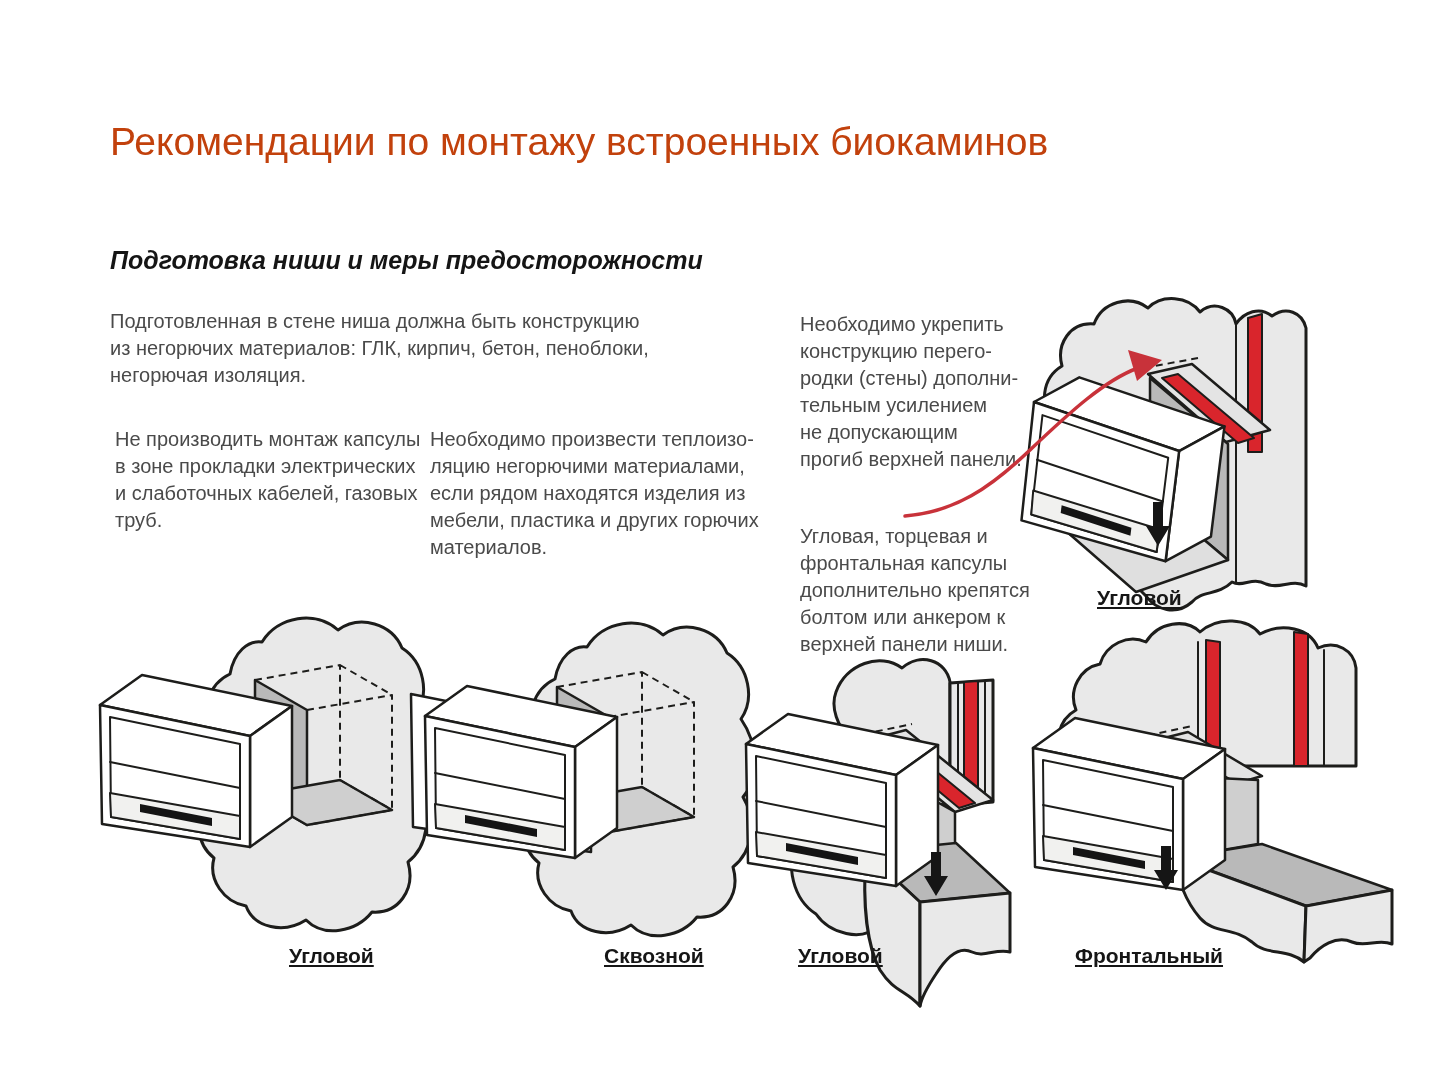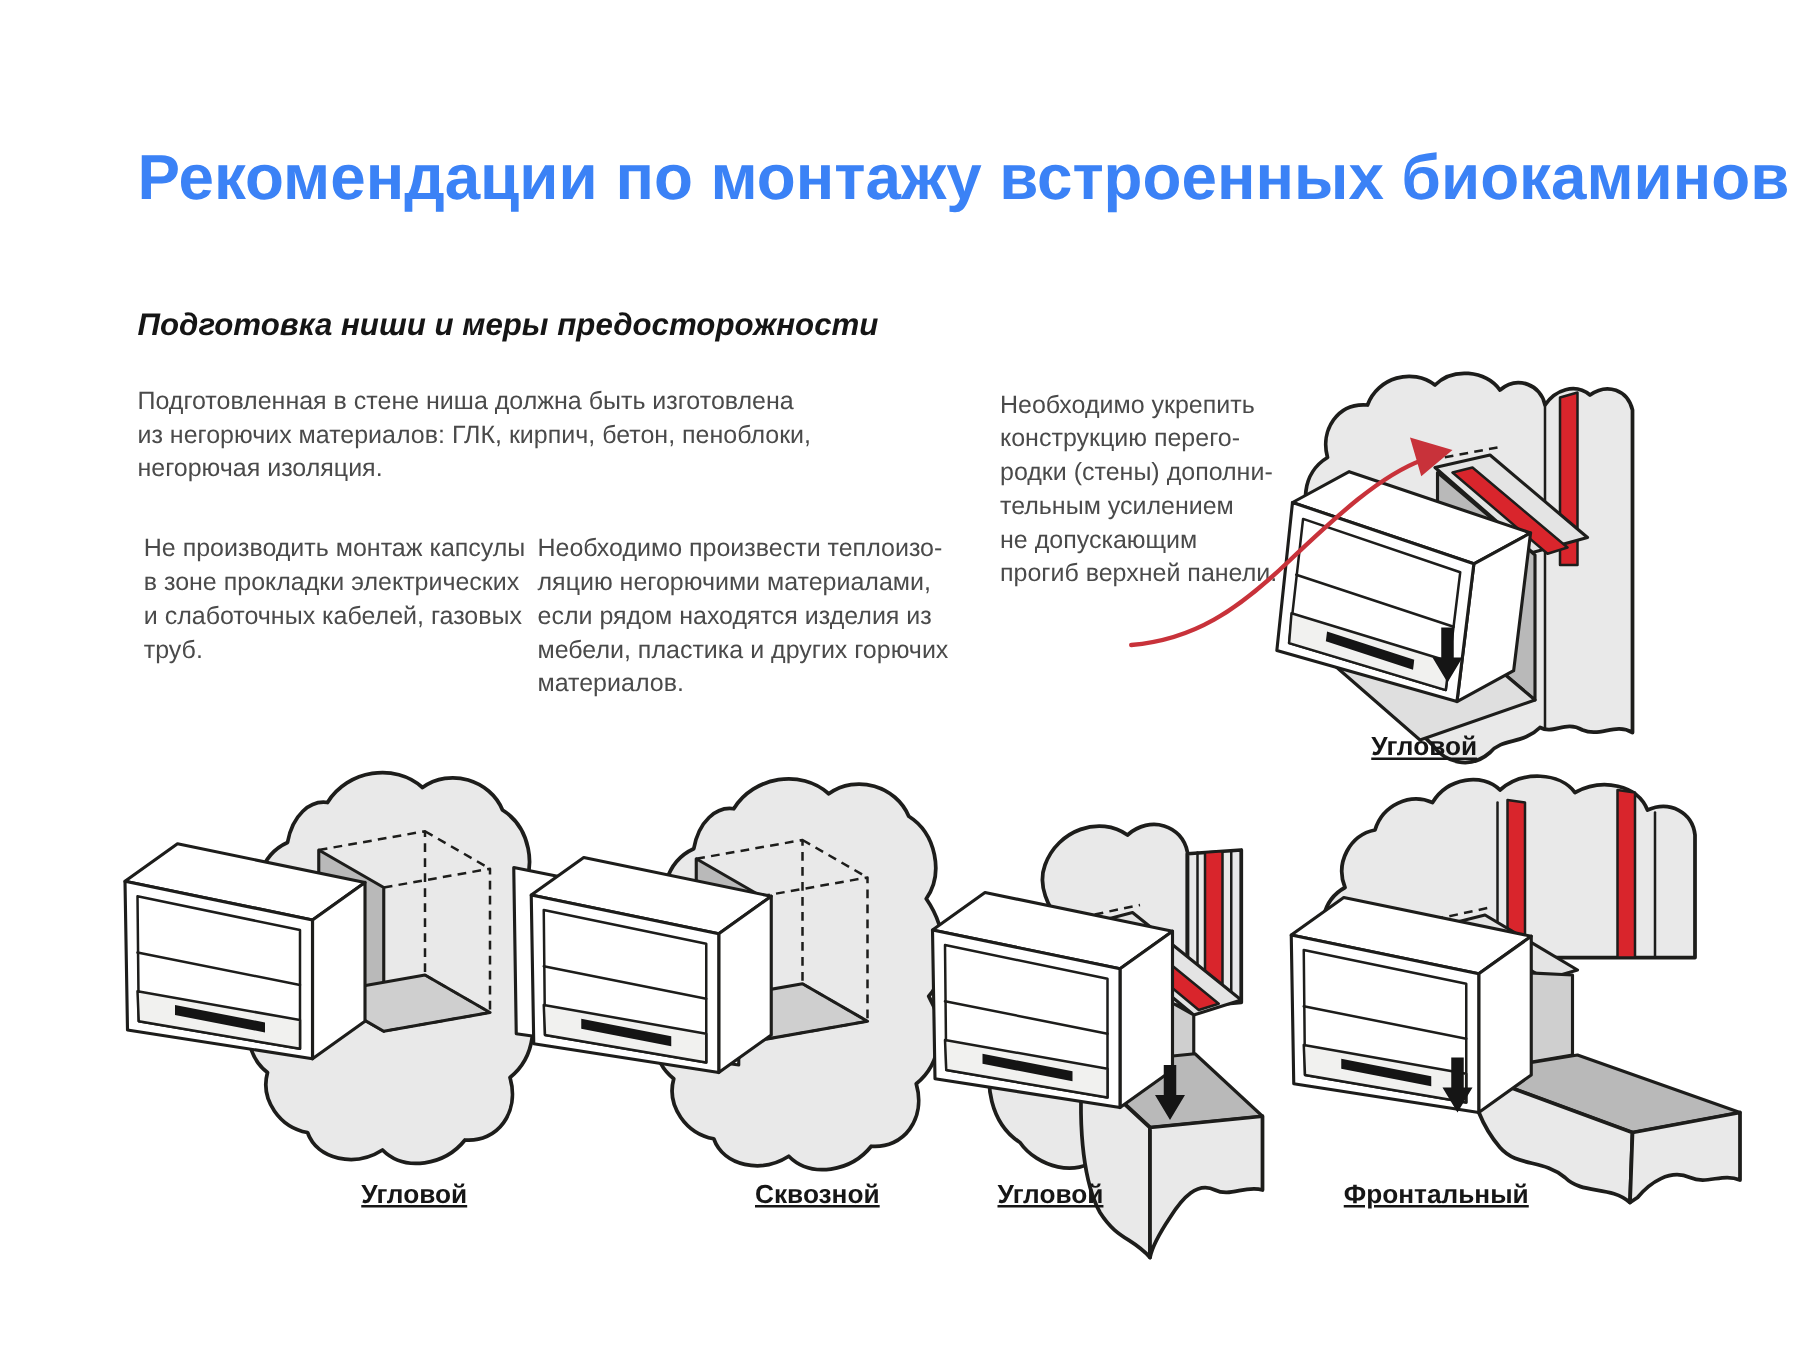--- a/index.html
+++ b/index.html
@@ -1,20 +1,20 @@
 <!DOCTYPE html>
 <html style="--red: #d9252c; --red-arrow: #c8323a; --line: #1d1d1b; --body: #4a4a4a;"><head>
 <meta charset="utf-8">
 <style>
   :root{ --red:#d9252c; --red-arrow:#c8323a; --line:#1d1d1b; --body:#4a4a4a; }
   html,body{margin:0;padding:0;background:#fff;}
   .page{position:relative;width:1440px;height:1080px;background:#fff;overflow:hidden;
         font-family:"Liberation Sans","DejaVu Sans",sans-serif;}
-  .title{position:absolute;left:110px;top:116px;margin:0;font-size:51px;line-height:52px;
-         font-weight:700;color:#3b82f6;letter-spacing:0;white-space:nowrap;}
+  .title{position:absolute;left:110px;top:116px;margin:0;font-size:39px;line-height:52px;
+         font-weight:400;color:#c2410c;letter-spacing:0;white-space:nowrap;}
   .section-heading{position:absolute;left:110px;top:246px;margin:0;font-size:25px;
          font-weight:bold;color:#151515;white-space:nowrap;font-style:italic;}
   .note{position:absolute;margin:0;font-size:20px;line-height:27px;color:var(--body);
         white-space:pre-line;}
   .dlabel{position:absolute;font-size:21px;font-weight:bold;color:#161616;white-space:nowrap;text-decoration:underline;}
   svg.canvas{position:absolute;left:0;top:0;}
   .ln{stroke:var(--line);stroke-width:2.5;stroke-linejoin:round;stroke-linecap:round;}
   .s3{stroke-width:3;}
   .s2{stroke-width:2;}
   .dash{fill:none;stroke:var(--line);stroke-width:2;stroke-dasharray:7 5;stroke-linejoin:round;}
@@ -27,38 +27,43 @@
   .redf{fill:var(--red);}
 </style>
 </head>
 <body>
 
 <div class="page">
 
   <h1 class="title">Рекомендации по монтажу встроенных биокаминов</h1>
   <h2 class="section-heading">Подготовка ниши и меры предосторожности</h2>
 
-  <p class="note" style="left:110px;top:308px">Подготовленная в стене ниша должна быть изготовлена
+  <p class="note" style="left:110px;top:308px">Подготовленная в стене ниша должна быть конструкцию
 из негорючих материалов: ГЛК, кирпич, бетон, пеноблоки,
 негорючая изоляция.</p>
   <p class="note" style="left:430px;top:426px">Необходимо произвести теплоизо-
 ляцию негорючими материалами,
 если рядом находятся изделия из
 мебели, пластика и других горючих
 материалов.</p>
   <p class="note" style="left:115px;top:426px">Не производить монтаж капсулы
 в зоне прокладки электрических
 и слаботочных кабелей, газовых
 труб.</p>
   <p class="note" style="left:800px;top:311px">Необходимо укрепить
 конструкцию перего-
 родки (стены) дополни-
 тельным усилением
 не допускающим
 прогиб верхней панели.</p>
+  <p class="note" style="left:800px;top:523px">Угловая, торцевая и
+фронтальная капсулы
+дополнительно крепятся
+болтом или анкером к
+верхней панели ниши.</p>
 
   <svg class="canvas" width="1440" height="1080" viewBox="0 0 1440 1080">
     <defs>
 
       <g id="capsule">
         <polygon class="wt ln" points="0,0 42,-30 192,1 150,31"></polygon>
         <polygon class="wt ln" points="150,31 192,1 192,112 150,142"></polygon>
         <polygon class="wt ln" points="0,0 150,31 150,142 2,119"></polygon>
         <polygon class="ln s2" fill="#ffffff" points="10,12 140,39 140,134 11,112"></polygon>
         <line class="ln s2" x1="10" y1="57" x2="140" y2="83"></line>

